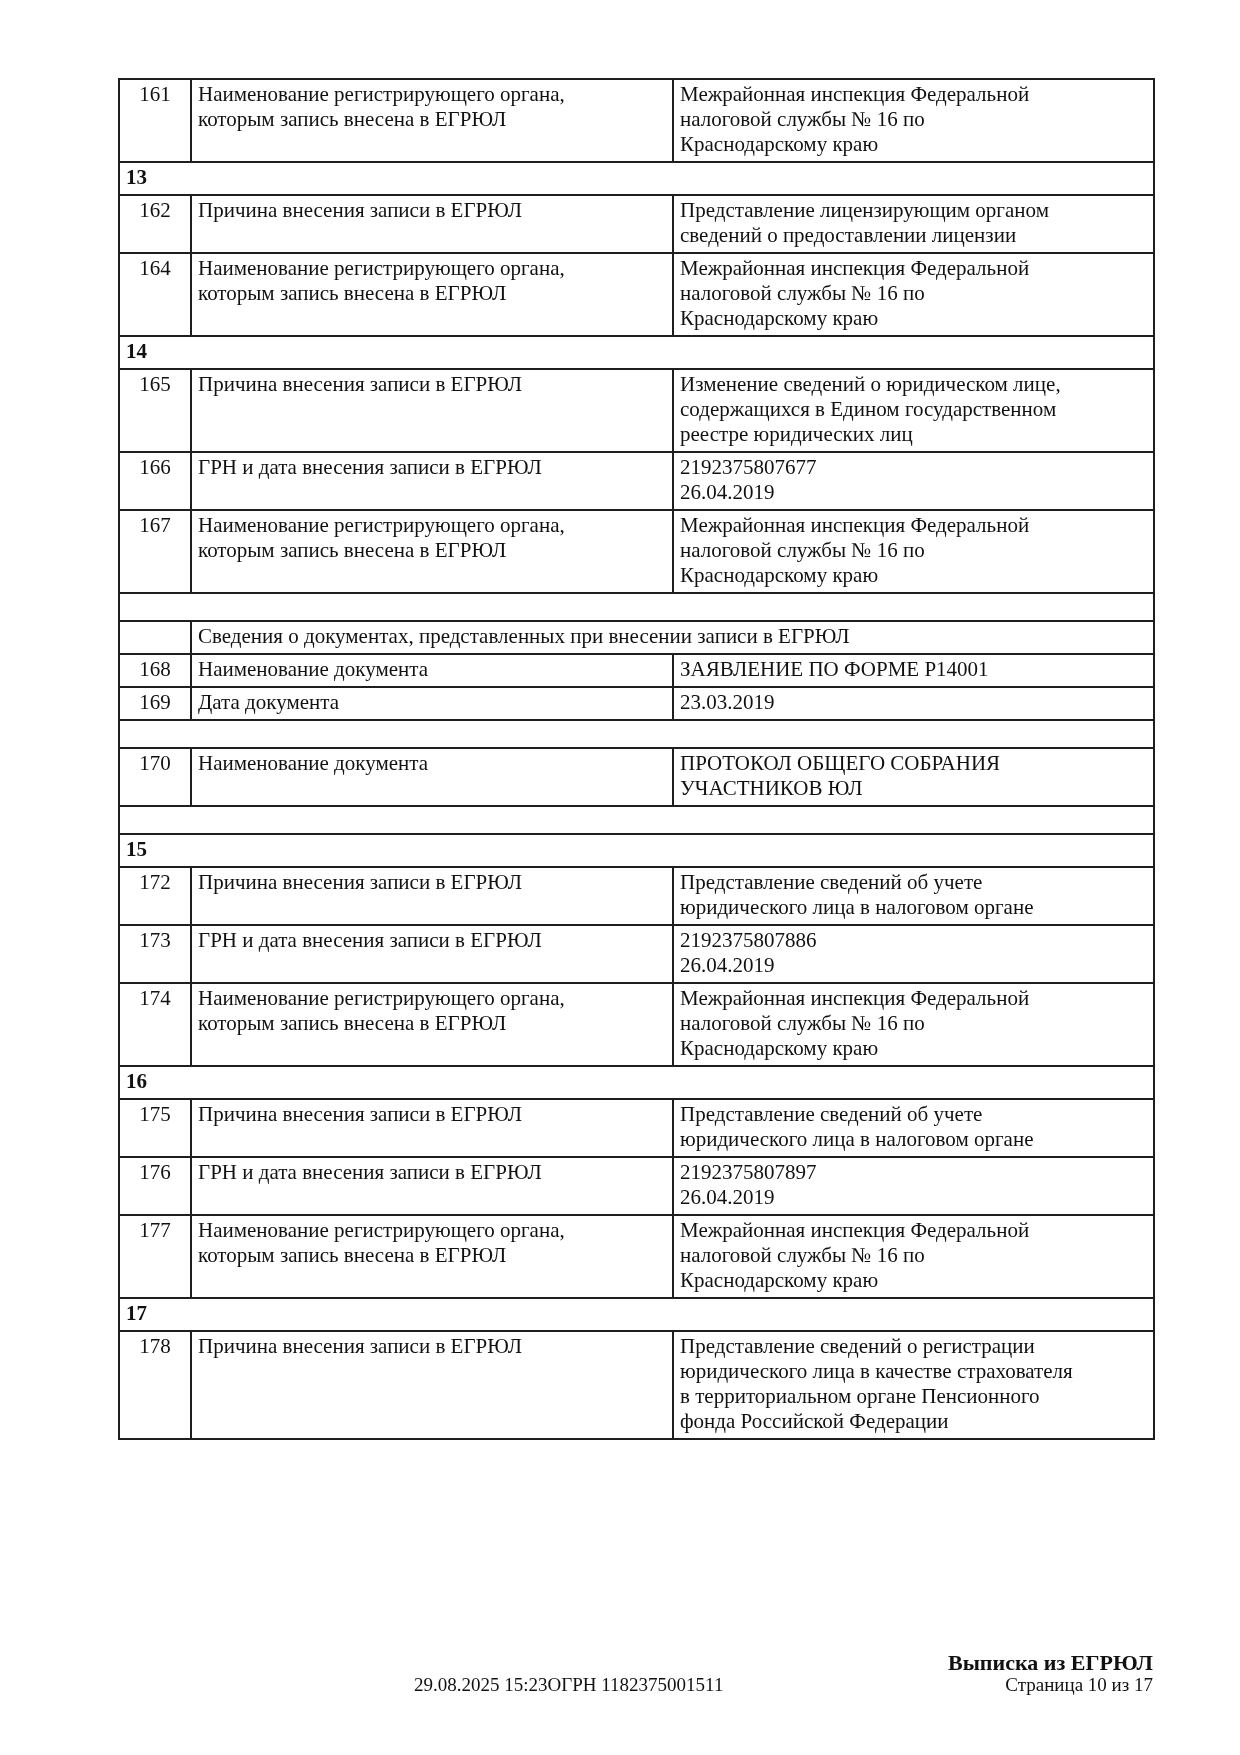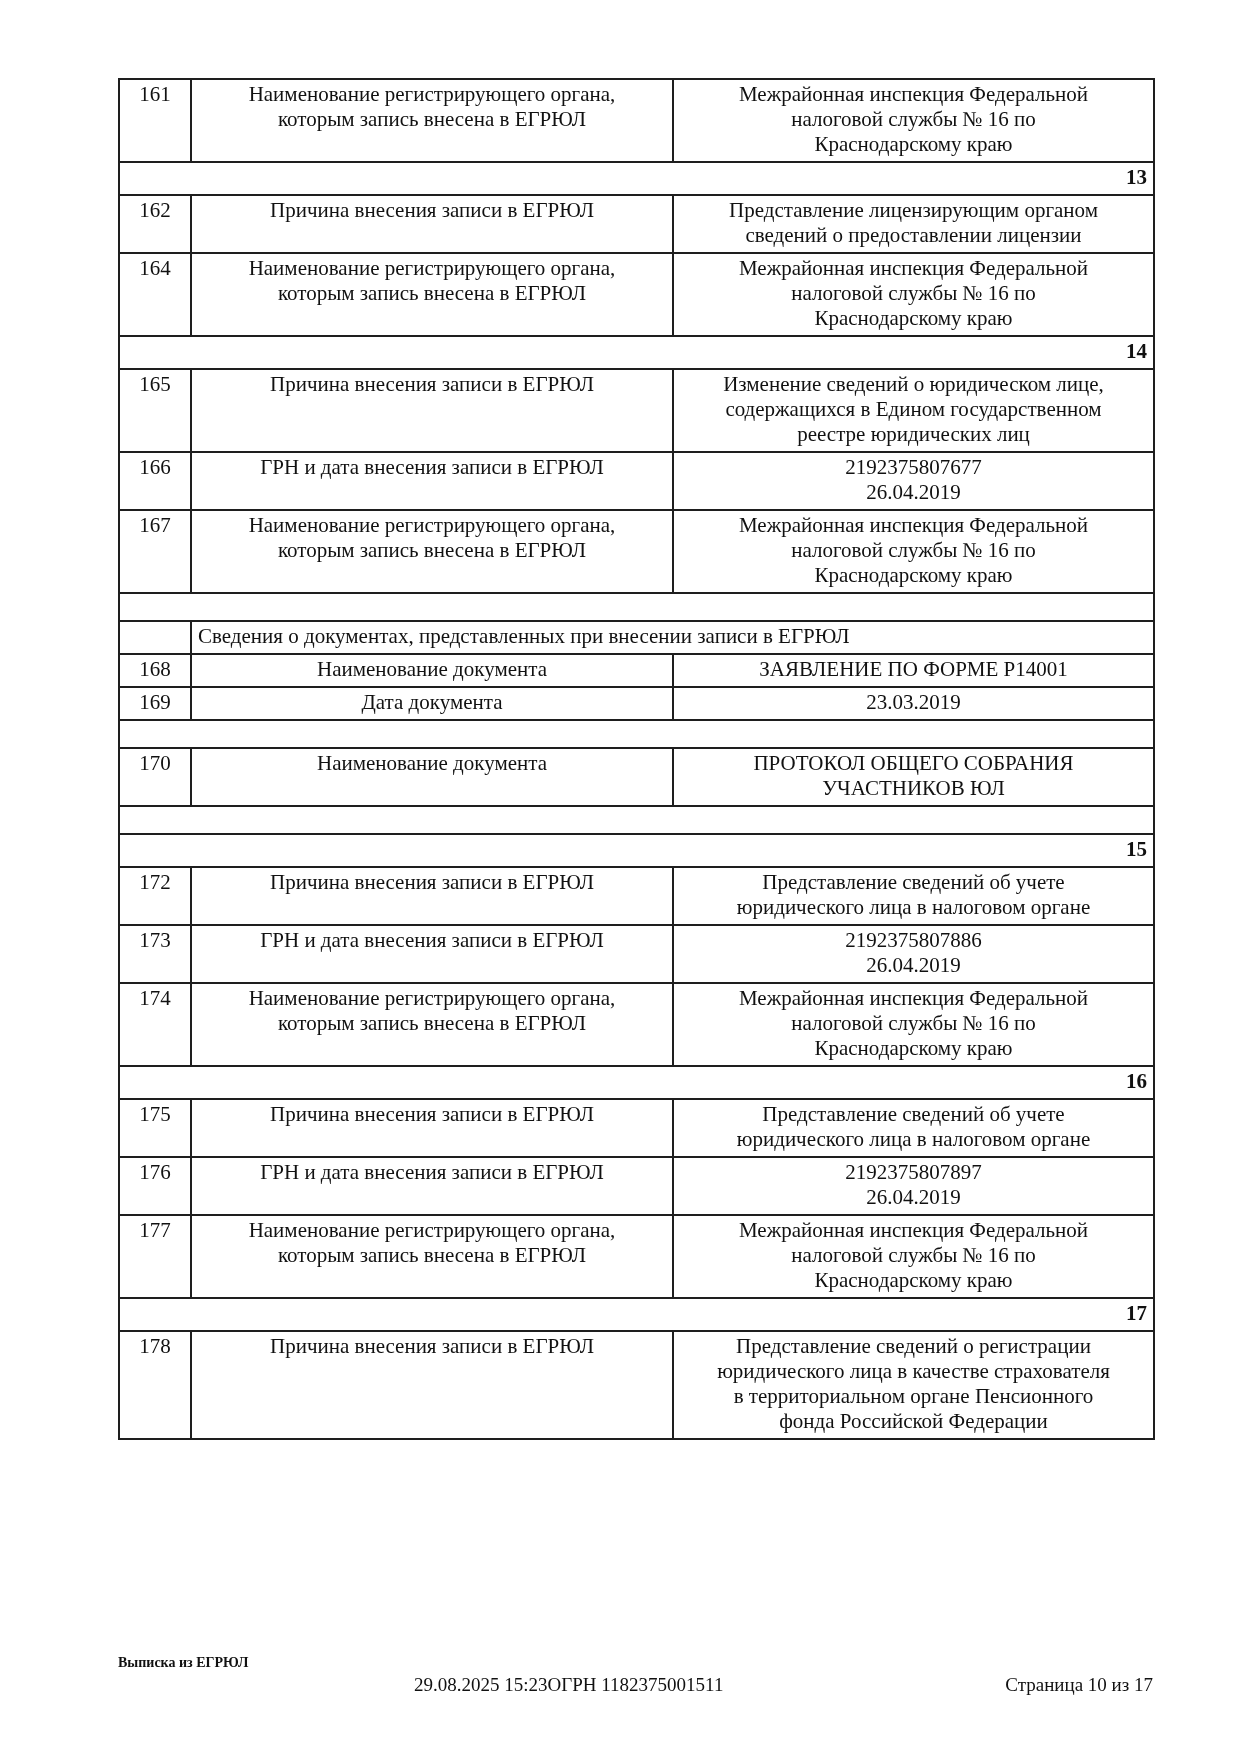--- a/index.html
+++ b/index.html
@@ -38,24 +38,23 @@
     padding: 2px 6px 4px 6px;
     overflow: hidden;
   }
   td.num {
     text-align: center;
     padding-left: 2px;
     padding-right: 2px;
   }
   td.field, td.val {
     white-space: pre-line;
-    text-align: center;
   }
   td.sec {
-    text-align: right;
+    text-align: left;
     font-weight: bold;
     font-size: 22px;
     padding: 2px;
   }
   td.sub {
     white-space: nowrap;
   }
   tr.empty-row td {
     height: 26px;
     padding: 0;
@@ -63,21 +62,22 @@
   .footer {
     position: absolute;
     left: 118px;
     top: 1652px;
     width: 1035px;
     font-size: 19px;
     line-height: 22px;
   }
   .footer-title {
     font-weight: bold;
-    font-size: 14px;
+    font-size: 22px;
+    text-align: right;
   }
   .footer-line2 {
     display: grid;
     grid-template-columns: 1fr auto 1fr;
     align-items: baseline;
   }
   .footer-line2 .f-left  { text-align: right; }
   .footer-line2 .f-center{ text-align: center; }
   .footer-line2 .f-right { text-align: right; }
 </style>

